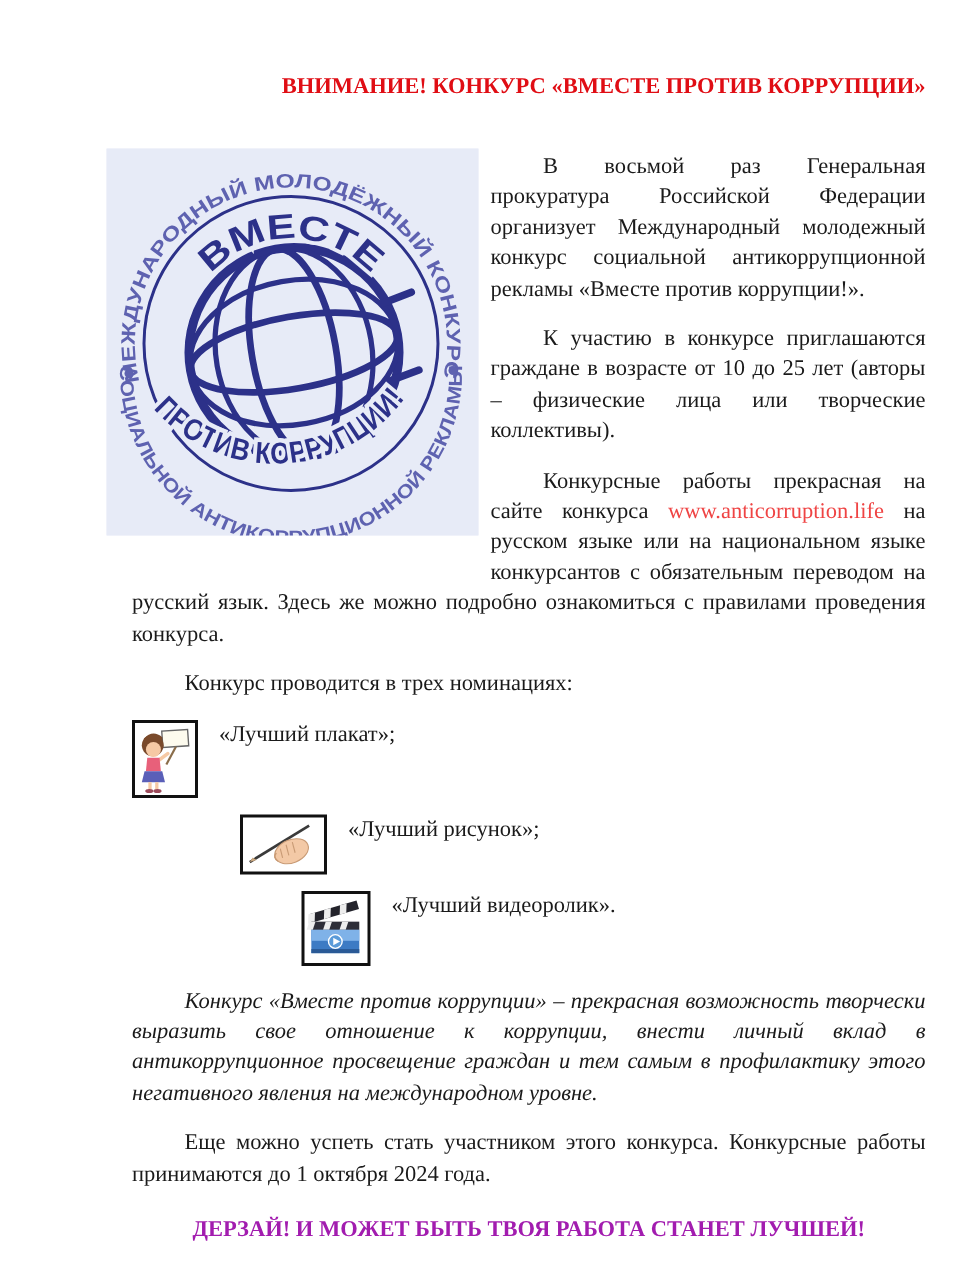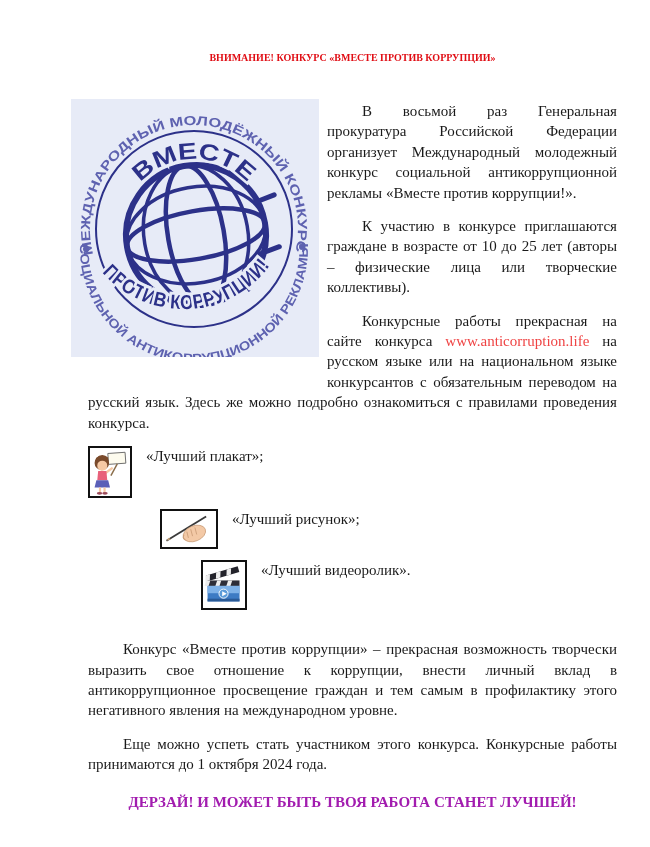--- a/index.html
+++ b/index.html
@@ -7,23 +7,23 @@
     position:relative;
     width:650px;height:847px;
     background:#ffffff;
     font-family:"Liberation Serif", serif;
     color:#1a1a1a;
     overflow:hidden;
     box-sizing:border-box;
     padding:48px 33px 0 88px;
   }
   .doc-title{
-    text-align:center;
+    text-align:right;
     font-weight:bold;
-    font-size:10px;
+    font-size:15px;
     line-height:20px;
     color:#e00d14;
     margin:0 0 33px 0;
   }
   .flow{font-size:15px;line-height:20.4px;}
   .logo-box{
     float:left;
     width:248px;height:258px;
     margin:-2px 8px 22px -17px;
     background:#e7ebf7;
@@ -118,20 +118,21 @@
     </div>
 
     <p class="para">В восьмой раз Генеральная прокуратура Российской Федерации организует Международный молодежный конкурс социальной антикоррупционной рекламы «Вместе против коррупции!».</p>
 
     <p class="para">К участию в конкурсе приглашаются граждане в возрасте от 10 до 25 лет (авторы – физические лица или творческие коллективы).</p>
 
     <p class="para">
       <span>Конкурсные работы прекрасная на сайте конкурса </span><a class="link">www.anticorruption.life</a><span> на русском языке или на национальном языке конкурсантов с обязательным переводом на русский язык. Здесь же можно подробно ознакомиться с правилами проведения конкурса.</span>
     </p>
 
+    <p class="para no-just">Конкурс проводится в трех номинациях:</p>
 
     <div class="nom-row r1">
       <svg class="nom-icon" width="44" height="52" viewBox="0 0 44 52">
         <g transform="rotate(-4 29 11)">
           <rect x="20" y="5" width="19" height="12" fill="#fdfbee" stroke="#666" stroke-width="1"></rect>
         </g>
         <line x1="30" y1="17" x2="23" y2="30" stroke="#8a6d4a" stroke-width="1.6"></line>
         <line x1="16" y1="28" x2="24" y2="22" stroke="#f6c9a4" stroke-width="2.6" stroke-linecap="round"></line>
         <circle cx="13" cy="16" r="8" fill="#7a4a2b"></circle>
         <circle cx="13.5" cy="19" r="5.5" fill="#f6c9a4"></circle>
@@ -175,21 +176,21 @@
         <rect x="34" y="20" width="4.5" height="6" fill="#ededed" transform="skewX(-18)"></rect>
         <rect x="5" y="26" width="35" height="17" fill="#3d7bc4"></rect>
         <rect x="5" y="26" width="35" height="8" fill="#7fb2e8"></rect>
         <rect x="5" y="40" width="35" height="3" fill="#2a5a96"></rect>
         <circle cx="22.5" cy="34.5" r="5" fill="#5b9bd9" stroke="#ffffff" stroke-width="1"></circle>
         <polygon points="21,31.8 26,34.5 21,37.2" fill="#ffffff"></polygon>
       </svg>
       <span class="nom-label">«Лучший видеоролик».</span>
     </div>
 
-    <p class="para" style="margin-top:29px;">Конкурс «Вместе против коррупции» – прекрасная возможность творчески выразить свое отношение к коррупции, внести личный вклад в антикоррупционное просвещение граждан и тем самым в профилактику этого негативного явления на международном уровне.</p>
+    <p class="para" style="margin-top:14px;font-style:italic;">Конкурс «Вместе против коррупции» – прекрасная возможность творчески выразить свое отношение к коррупции, внести личный вклад в антикоррупционное просвещение граждан и тем самым в профилактику этого негативного явления на международном уровне.</p>
 
     <p class="para">Еще можно успеть стать участником этого конкурса. Конкурсные работы принимаются до 1 октября 2024 года.</p>
 
     <p class="slogan">ДЕРЗАЙ! И МОЖЕТ БЫТЬ ТВОЯ РАБОТА СТАНЕТ ЛУЧШЕЙ!</p>
 
     <p class="signature">
       <br>
       
     </p>
 

